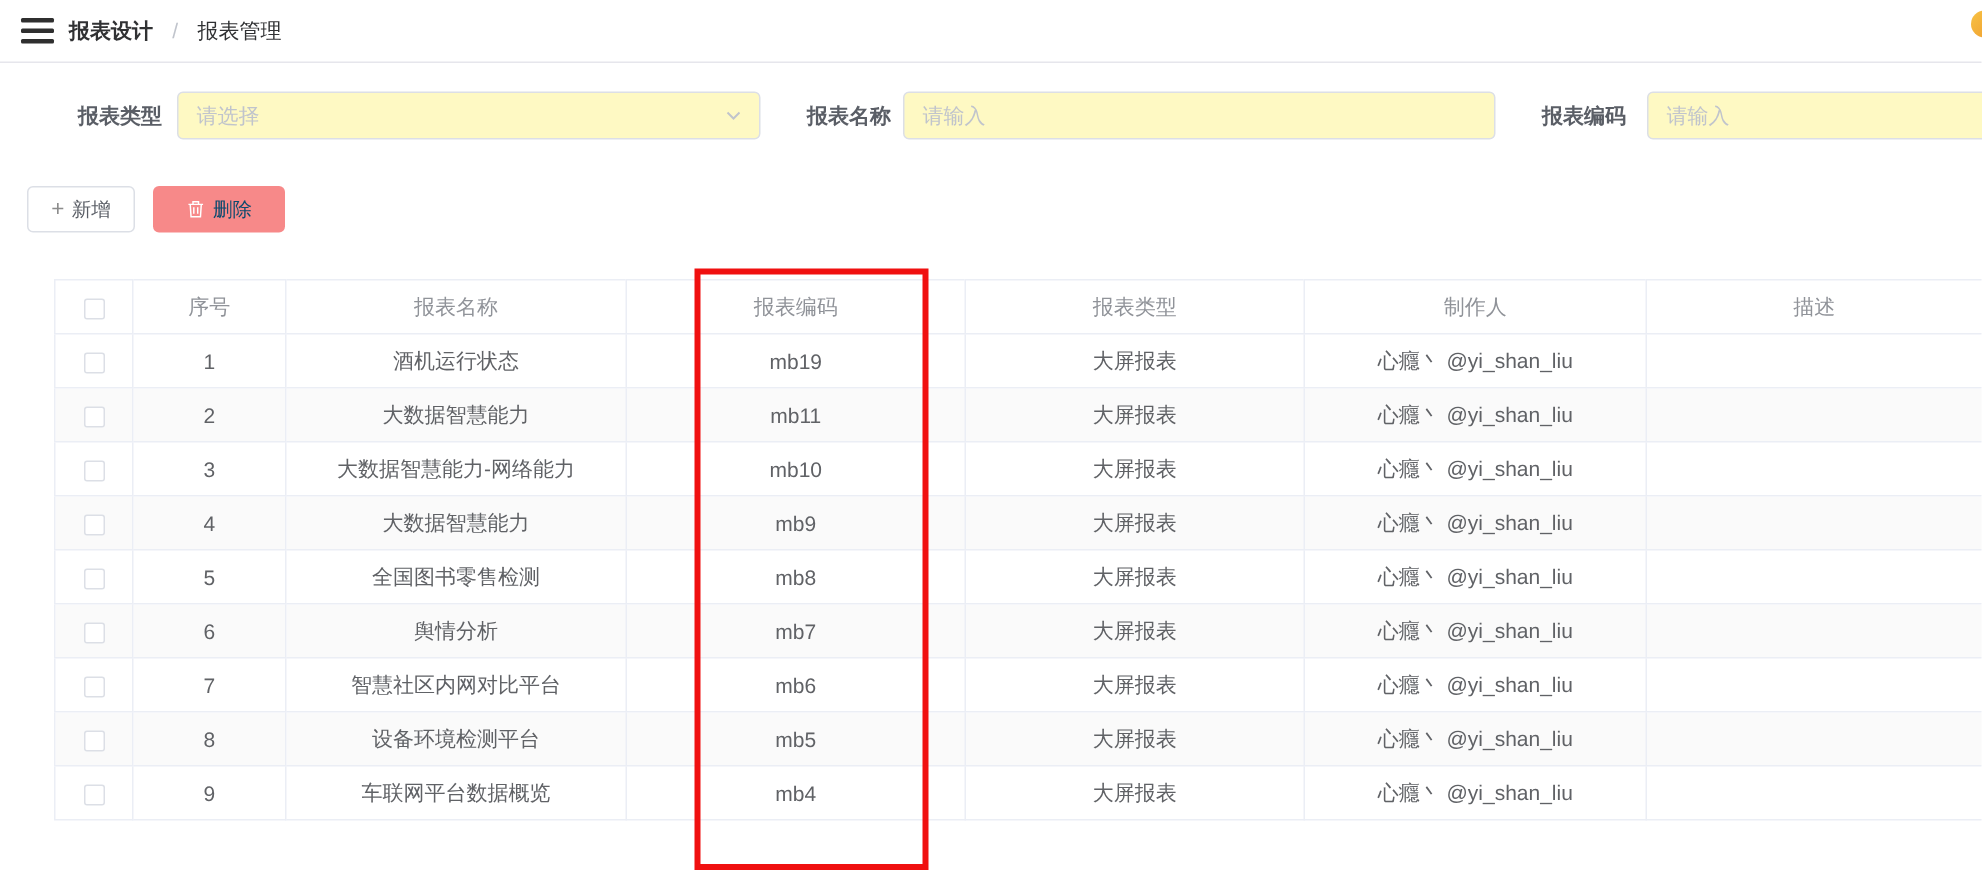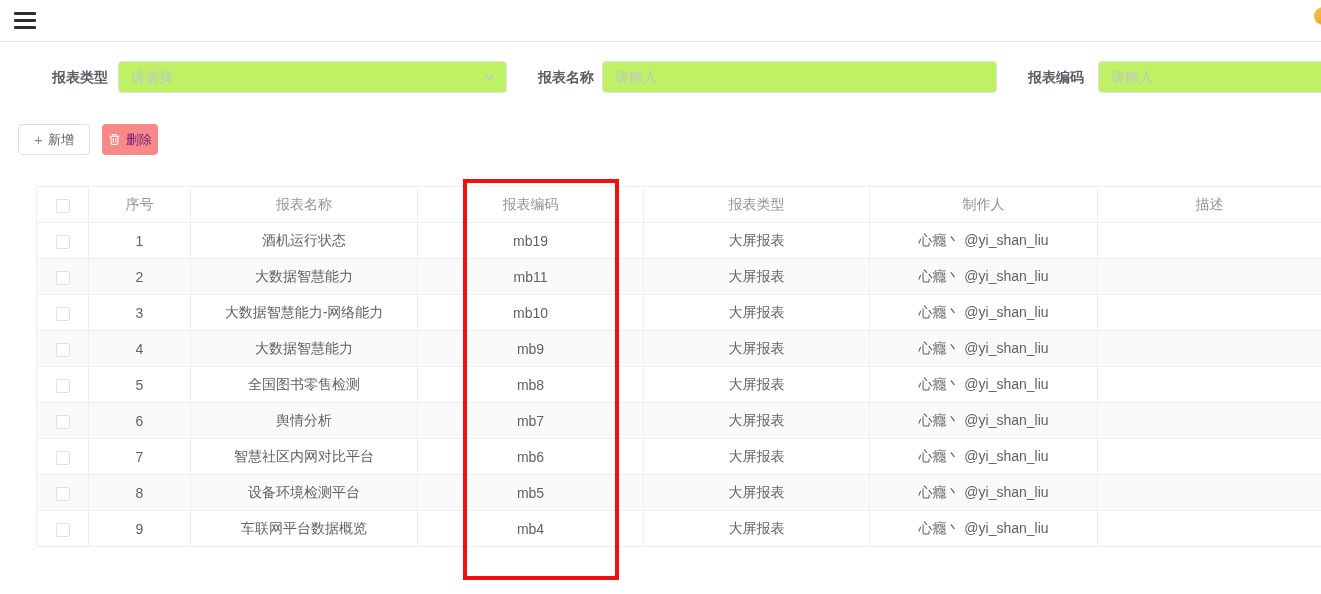--- a/index.html
+++ b/index.html
@@ -14,30 +14,30 @@
   .breadcrumb { position:absolute; left:46px; top:0; line-height:41px; }
   .crumb-root { font-weight:700; color:#303133; }
   .crumb-sep { color:#c0c4cc; margin:0 9px; }
   .crumb-cur { color:#303133; }
   .corner-avatar { position:absolute; left:1314px; top:7px; width:18px; height:18px; border-radius:50%;
     background:linear-gradient(135deg,#f7c244,#ef9c2e); }
 
   
   .filter-label { position:absolute; top:62px; height:30px; line-height:30px; font-weight:700; color:#5a5e66; }
   .f-input { position:absolute; top:61px; height:32px; border:1px solid #dcdfe6; border-radius:4px;
-    background:#bef264; padding:0 12px; font-size:14px; color:#606266; outline:none;
+    background:#fef9c3; padding:0 12px; font-size:14px; color:#606266; outline:none;
     font-family:"Liberation Sans","DejaVu Sans",sans-serif; }
   .f-input::placeholder { color:#c0c4cc; }
   .sel-arrow { position:absolute; top:71px; width:12px; height:12px; pointer-events:none; }
 
   
   .btn { position:absolute; top:124px; height:31px; border-radius:4px; font-size:13px;
     display:flex; align-items:center; justify-content:center; cursor:pointer; gap:5px; }
   .btn-add { left:18px; width:72px; background:#fff; border:1px solid #dcdfe6; color:#5a5e66; }
-  .btn-del { left:102px; width:56px; border:none; color:#701a75; }
+  .btn-del { left:102px; width:88px; border:none; color:#0c4a6e; }
 
   
   .tablewrap { position:absolute; left:36px; top:186px; width:1285px; }
   table { width:100%; border-collapse:collapse; table-layout:fixed; border-top:1px solid #ebeef5;
     border-left:1px solid #ebeef5; }
   th,td { height:36px; text-align:center; font-weight:400; border-bottom:1px solid #ebeef5;
     border-right:1px solid #ebeef5; overflow:hidden; white-space:nowrap; }
   th:last-child, td:last-child { border-right:none;margin-top:35px; }
   th { color:#909399; font-weight:400; background:#fff; }
   td { color:#606266; }
@@ -51,20 +51,25 @@
 </style>
 </head>
 <body>
 
 <div class="topbar">
   <div class="hamburger">
       <i></i>
       <i></i>
       <i></i>
     </div>
+  <div class="breadcrumb">
+    <span class="crumb-root">报表设计</span>
+    <span class="crumb-sep">/</span>
+    <span class="crumb-cur">报表管理</span>
+  </div>
   <div class="corner-avatar"></div>
 </div>
 
 <div>
   <span class="filter-label" style="left:52px">报表类型</span>
   <input class="f-input" style="left: 118px; width: 389px; padding-right: 30px;" readonly="" placeholder="请选择">
   <svg class="sel-arrow" style="left:483px" viewBox="0 0 12 12">
     <path d="M2 4 L6 8 L10 4" fill="none" stroke="#c0c4cc" stroke-width="1.3"></path>
   </svg>
 

